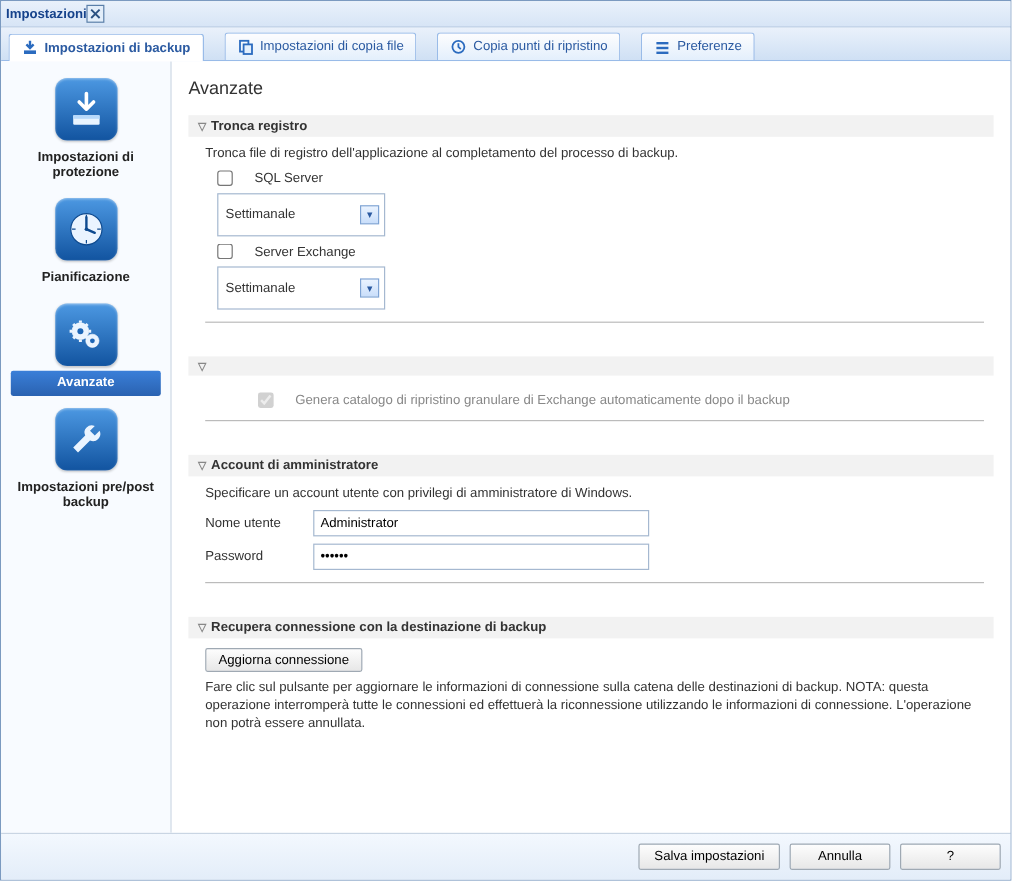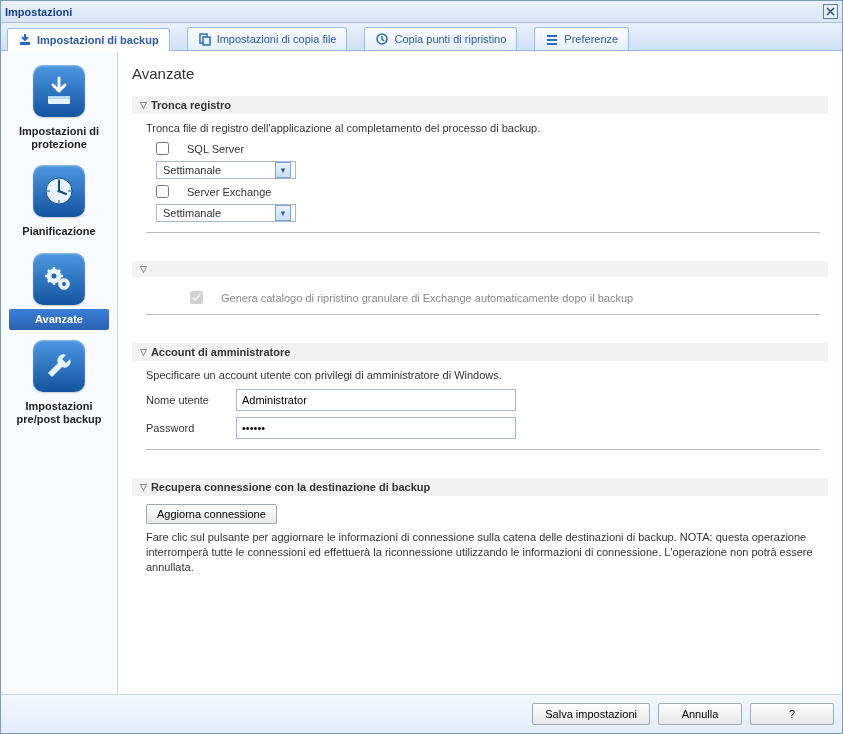--- a/index.html
+++ b/index.html
@@ -1,51 +1,51 @@
 <!DOCTYPE html>
 <html><head>
 <meta charset="utf-8">
 <style>
   * { box-sizing: border-box; margin: 0; padding: 0; }
   body { font-family: Tahoma, Arial, sans-serif; font-size: 11px; background: #fff; }
   
   .window { width: 843px; height: 734px; border: 1px solid #7b9ac0; background: #fff; display: flex; flex-direction: column; }
   
-  .titlebar { background: linear-gradient(#e9f1fb, #d7e5f6); height: 22px; display: flex; align-items: center; justify-content: space-between; padding: 0 4px; border-bottom: 1px solid #a9c1de; }
+  .titlebar { background: linear-gradient(#e9f1fb, #d7e5f6); height: 22px; display: flex; align-items: center; justify-content: flex-start; padding: 0 4px; border-bottom: 1px solid #a9c1de; }
   .titlebar .title { color: #15428b; font-weight: bold; }
   .titlebar .close { width: 15px; height: 15px; border: 1px solid #5a7fa9; background: #e3eefa; display: flex; align-items: center; justify-content: center; cursor: pointer; font-size: 11px; line-height: 1; color: #2c5282; }
   
   .tabstrip { display: flex; background: linear-gradient(#eaf1fb, #cfe0f4); padding: 4px 6px 0 6px; border-bottom: 1px solid #99bbe8; gap: 17px; }
   .tab { display: flex; align-items: center; gap: 5px; padding: 4px 10px; border: 1px solid #99bbe8; border-bottom: none; background: linear-gradient(#fdfdfe, #e3effc); border-radius: 3px 3px 0 0; color: #2b5aa1; cursor: pointer; font-size: 11px; }
   .tab.active { background: #fff; font-weight: bold; position: relative; top: 1px; }
   .tab .tab-icon { width: 14px; height: 14px; display:inline-flex; align-items:center; justify-content:center; }
   
   .body { flex: 1; display: flex; overflow: hidden; background:#fff; }
   
-  .sidebar { width: 117px; background: #f8fbff; border-right: 1px solid #d0d9e5; padding: 8px 0; border-top:none;}
+  .sidebar { width: 142px; background: #f8fbff; border-right: 1px solid #d0d9e5; padding: 8px 0; border-top:none;}
   .nav-item { text-align: center; padding: 6px 4px 4px 4px; cursor: pointer; }
   .nav-item .nav-icon { width: 52px; height: 52px; margin: 0 auto 4px auto; border-radius: 10px; background: linear-gradient(#4c98e2, #1254a0); display: flex; align-items: center; justify-content: center; box-shadow: inset 0 1px 2px rgba(255,255,255,0.4), 0 1px 2px rgba(0,0,0,0.2); }
   .nav-item .nav-label { color: #222; font-size: 11px; padding: 4px 2px; font-weight: bold; line-height:1.2; }
   .nav-item.selected .nav-label { background: linear-gradient(#3a7fd8, #2a62b1); color: #fff; border-radius: 2px; margin: 0 4px; }
   .nav-item:not(.selected) .nav-label { color:#222; }
   
   .content { flex: 1; padding: 14px 14px 8px 14px; overflow-y: auto; color: #333; position:relative; }
   .page-title { font-size: 15px; font-weight: normal; color: #333; margin-bottom: 14px; }
   
   .section { margin-bottom: 20px; }
   .section-header { background: #f2f2f2; padding: 3px 8px; font-weight: bold; font-size: 11px; color: #333; display:flex; align-items:center; gap:4px; }
   .section-header .tri { color:#888; font-size:9px; }
   .section-body { padding: 8px 8px 8px 14px; font-size: 11px; color:#333; }
   .section-sep { border-bottom: 1px solid #bbb; margin-top: 10px; }
   
   .desc { margin-bottom: 8px; color:#333; }
   .check-row { display:flex; align-items:center; gap:18px; margin: 6px 0 6px 10px; }
   .check-row input[type=checkbox]{ width:13px; height:13px; }
   .check-row.disabled label { color:#888; }
-  .select { margin-left: 10px; width: 140px; height: 18px; border:1px solid #a5b8d0; display:flex; align-items:center; justify-content:space-between; padding:0 4px 0 6px; background:#fff; font-size:11px; }
+  .select { margin-left: 10px; width: 140px; height: 36px; border:1px solid #a5b8d0; display:flex; align-items:center; justify-content:space-between; padding:0 4px 0 6px; background:#fff; font-size:11px; }
   .select .arrow-btn { width:16px; height:16px; border:1px solid #7ea3d4; background: linear-gradient(#eaf3ff,#c9defa); display:flex; align-items:center; justify-content:center; color:#2b5aa1; font-size:9px; }
   
   .form-row { display:flex; align-items:center; gap:10px; margin:6px 0; }
   .form-row .lbl { width: 80px; }
   .form-row input[type=text], .form-row input[type=password] { width: 280px; height: 22px; border:1px solid #a5b8d0; padding:0 5px; font-family:inherit; font-size:11px; }
   
   .btn { border:1px solid #9fa9b3; background: linear-gradient(#fdfdfd,#e7e7e7); padding:3px 10px; font-size:11px; cursor:pointer; border-radius:2px; font-family:inherit; }
   .note { font-size:11px; color:#333; line-height:1.35; }
   
   .footer { border-top: 1px solid #c9d5e3; background: linear-gradient(#f3f8fe,#e3edf9); padding:8px; display:flex; justify-content:flex-end; gap:8px;align-items:flex-end; }

